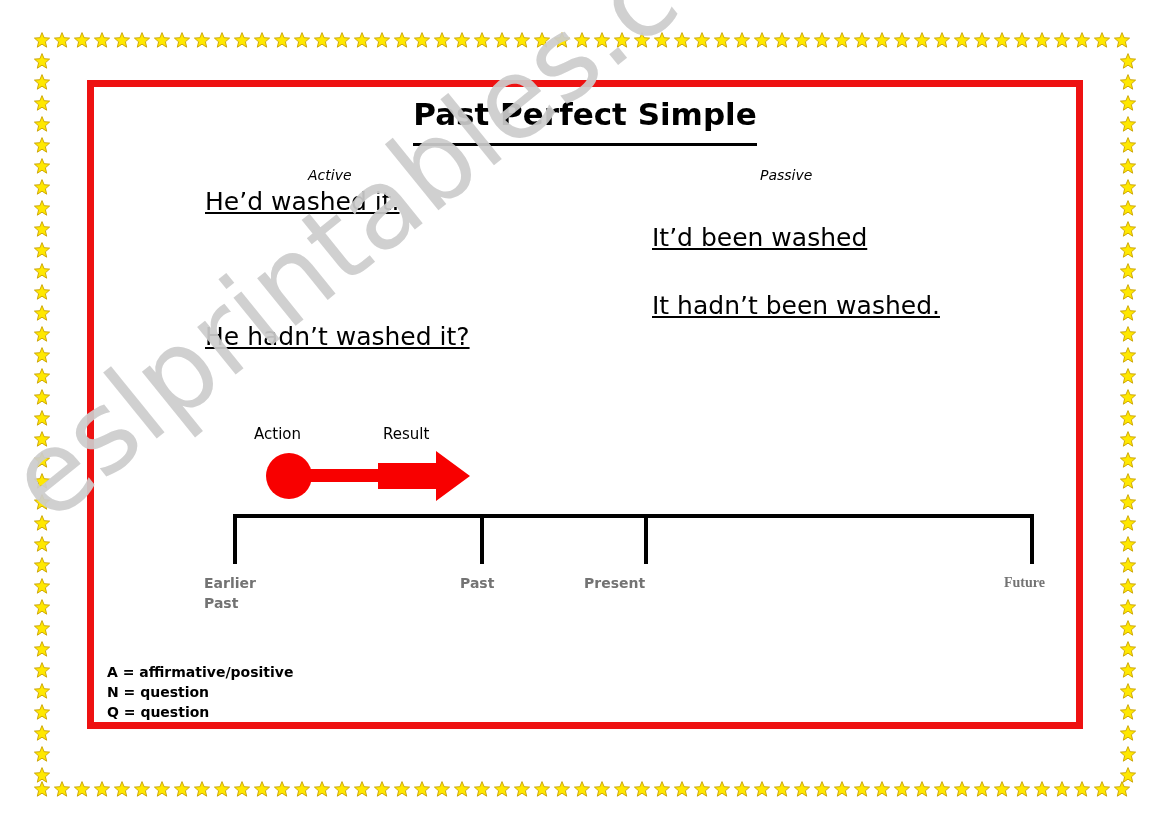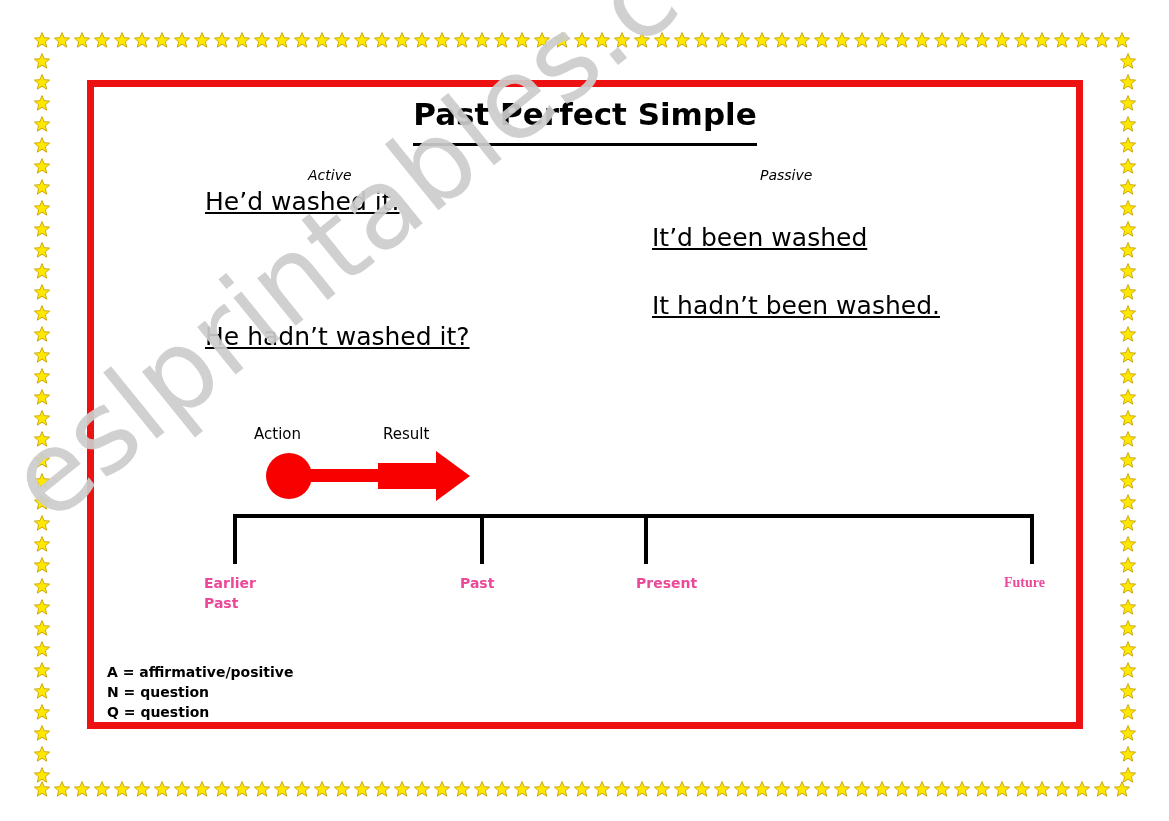--- a/index.html
+++ b/index.html
@@ -144,28 +144,28 @@
   .tl-tick { position: absolute; width: 4px; height: 50px; background: #000000; }
   #tick-earlier { left: 139px; top: 427px; }
   #tick-past    { left: 386px; top: 427px; }
   #tick-present { left: 550px; top: 427px; }
   #tick-future  { left: 936px; top: 427px; }
 
   .tl-label {
     position: absolute;
     font-size: 14px;
     font-weight: bold;
-    color: #ec4899;
+    color: #737373;
     font-family: "DejaVu Sans", sans-serif;
     line-height: 20px;
     white-space: nowrap;
   }
   #tll-earlier { left: 110px; top: 486px; }
   #tll-past    { left: 366px; top: 486px; }
-  #tll-present { left: 542px; top: 486px; text-align: center; }
+  #tll-present { left: 490px; top: 486px; text-align: center; }
   #tll-future  { left: 910px; top: 486px; font-family: Liberation Serif, serif; }
 
   
   #legend {
     position: absolute;
     left: 13px;
     top: 575px;
     font-size: 14px;
     font-weight: bold;
     line-height: 20px;

